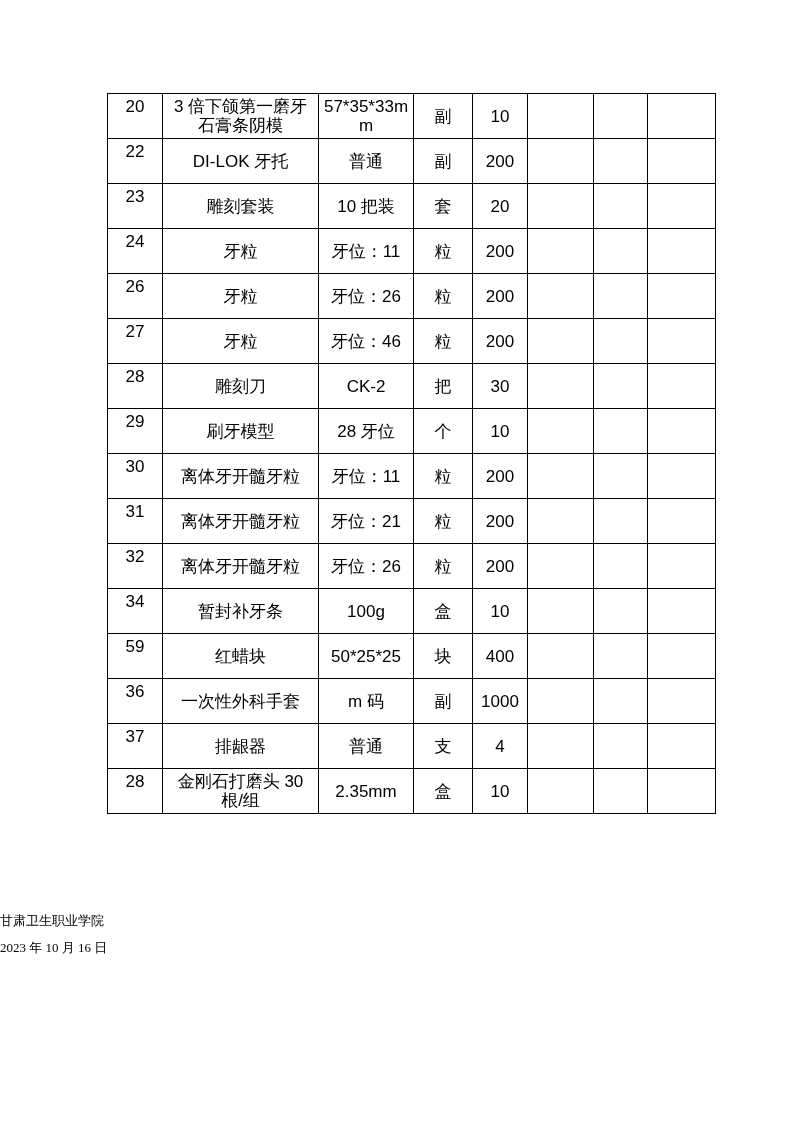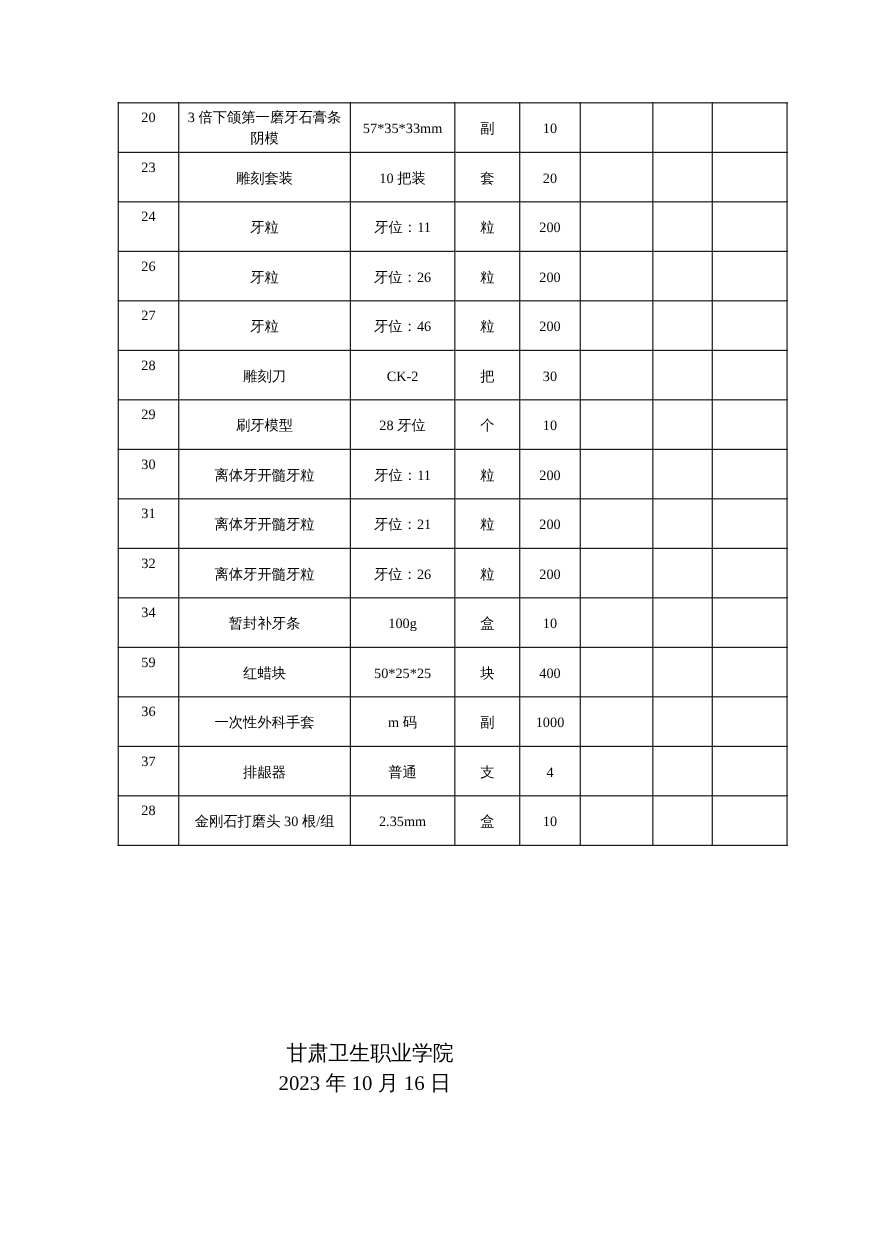--- a/index.html
+++ b/index.html
@@ -16,24 +16,23 @@
     font-family: "Liberation Sans", sans-serif;
     overflow: hidden;
   }
   table.inv-table {
     position: absolute;
     left: 107px;
     top: 93px;
     width: 608px;
     border-collapse: collapse;
     table-layout: fixed;
-    font-size: 13px;
+    font-size: 17px;
     line-height: 19px;
     color: #000000;
-    font-family: Liberation Serif, serif;
   }
   table.inv-table col.c1 { width: 55px; }
   table.inv-table col.c2 { width: 156px; }
   table.inv-table col.c3 { width: 95px; }
   table.inv-table col.c4 { width: 59px; }
   table.inv-table col.c5 { width: 55px; }
   table.inv-table col.c6 { width: 66px; }
   table.inv-table col.c7 { width: 54px; }
   table.inv-table col.c8 { width: 68px; }
   table.inv-table td {
@@ -44,26 +43,26 @@
     padding: 0 4px;
     overflow: hidden;
     word-break: break-all;
   }
   table.inv-table td.cell-no {
     vertical-align: top;
     padding-top: 3px;
   }
   .footer {
     position: absolute;
-    top: 947px;
+    top: 909px;
     left: 0;
     width: 673px;
-    text-align: center;
+    text-align: left;
     font-family: "Liberation Serif", serif;
-    font-size: 19px;
+    font-size: 13px;
     line-height: 24px;
     color: #000000;
   }
   .footer .footer-date {
     margin-top: 3px;
     padding-right: 10px;
   }
 </style>
 </head>
 <body>
@@ -86,20 +85,30 @@
           <td class="cell-no">20</td>
           <td class="cell-name">3 倍下颌第一磨牙石膏条阴模</td>
           <td class="cell-spec">57*35*33mm</td>
           <td class="cell-unit">副</td>
           <td class="cell-qty">10</td>
           <td class="cell-blank1"></td>
           <td class="cell-blank2"></td>
           <td class="cell-blank3"></td>
         </tr>
         <tr>
+          <td class="cell-no">22</td>
+          <td class="cell-name">DI-LOK 牙托</td>
+          <td class="cell-spec">普通</td>
+          <td class="cell-unit">副</td>
+          <td class="cell-qty">200</td>
+          <td class="cell-blank1"></td>
+          <td class="cell-blank2"></td>
+          <td class="cell-blank3"></td>
+        </tr>
+        <tr>
           <td class="cell-no">23</td>
           <td class="cell-name">雕刻套装</td>
           <td class="cell-spec">10 把装</td>
           <td class="cell-unit">套</td>
           <td class="cell-qty">20</td>
           <td class="cell-blank1"></td>
           <td class="cell-blank2"></td>
           <td class="cell-blank3"></td>
         </tr>
         <tr>

